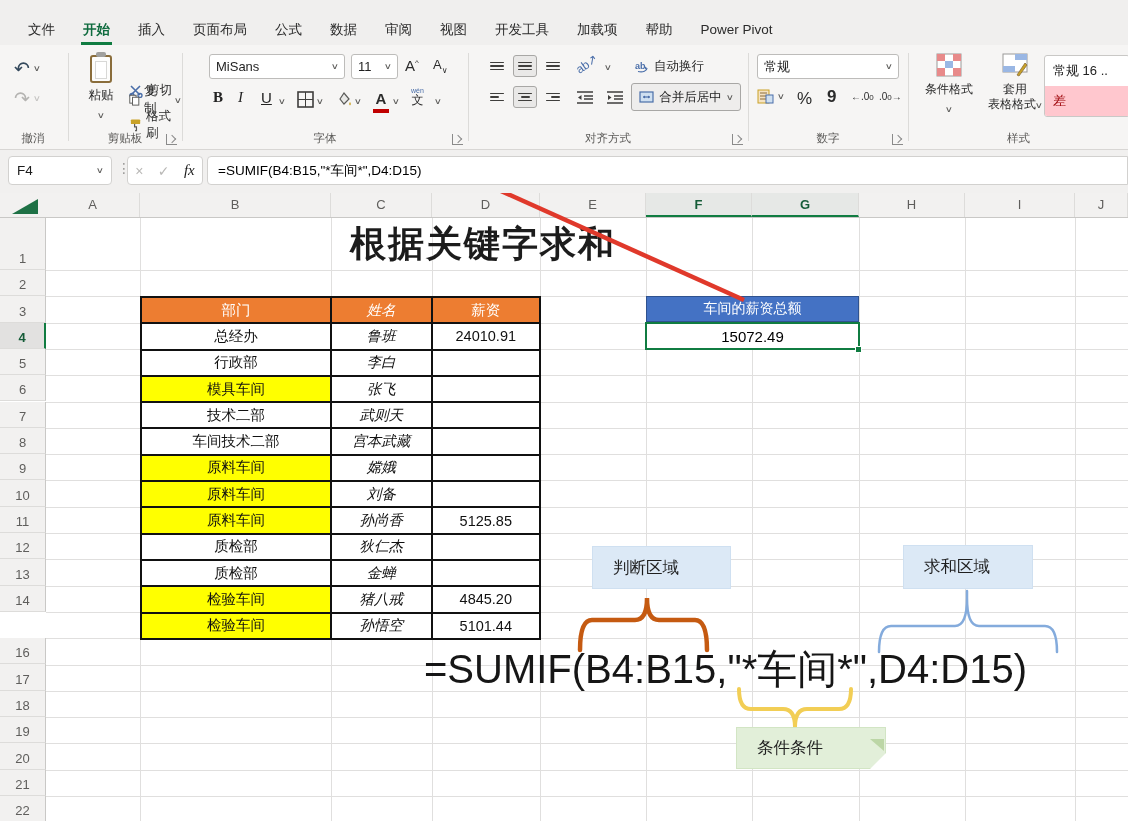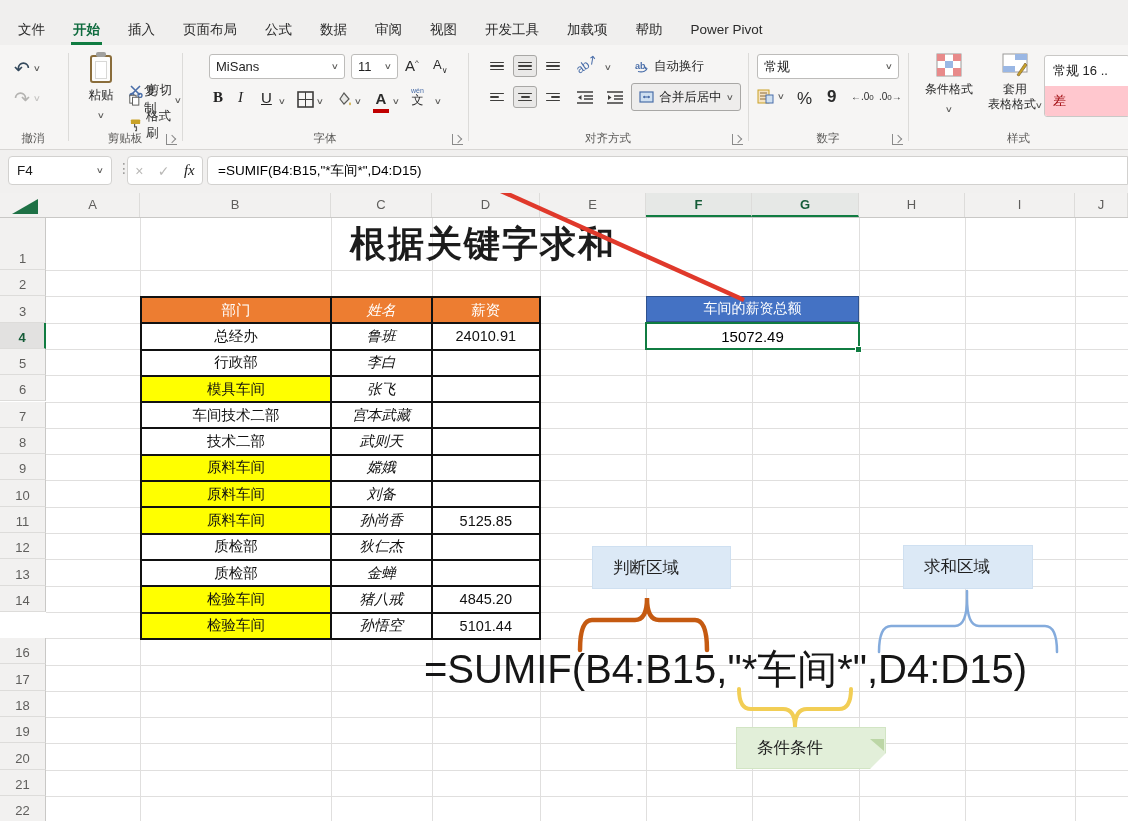--- a/index.html
+++ b/index.html
@@ -2,21 +2,21 @@
 <html><head>
 <meta charset="utf-8">
 <style>
   html,body{margin:0;padding:0;background:#888;}
   *{box-sizing:border-box;}
   .stage{position:relative;width:1128px;height:821px;overflow:hidden;
          font-family:"Liberation Sans","DejaVu Sans",sans-serif;background:#fff;color:#222;}
   
   .titlebar{position:absolute;left:0;top:0;width:1128px;height:15px;background:#f0efee;}
   .tabstrip{position:absolute;left:0;top:15px;width:1128px;height:30px;background:#f0efee;
-            display:flex;align-items:center;padding-left:4px;gap:0;}
+            display:flex;align-items:center;padding-left:14px;gap:0;}
   .rtab{padding:0 14px;font-size:13.5px;color:#2b2b2b;height:30px;line-height:30px;position:relative;cursor:default;white-space:nowrap;}
   .rtab.active{color:#0f6b3e;font-weight:bold;}
   .rtab.active::after{content:"";position:absolute;left:12px;right:12px;bottom:0;height:3px;background:var(--accent,#107C41);}
   .ribbon{position:absolute;left:0;top:45px;width:1128px;height:105px;background:#f6f5f4;border-bottom:1px solid #d8d6d4;}
   .rgroup{position:absolute;top:0;height:104px;}
   .rgroup .glabel{position:absolute;bottom:3px;left:0;right:0;text-align:center;font-size:11.5px;color:#5c5b59;}
   .gsep{position:absolute;top:8px;width:1px;height:88px;background:#dcdbd9;}
   .launcher{position:absolute;bottom:4px;right:4px;width:11px;height:11px;border-left:1px solid #8a8a8a;border-bottom:1px solid #8a8a8a;}
   .launcher::after{content:"";position:absolute;right:2px;top:2px;width:5px;height:5px;border-right:1.5px solid #8a8a8a;border-top:1.5px solid #8a8a8a;transform:rotate(45deg);}
   .chev{font-size:8px;color:#5f5e5c;transform:scaleX(1.4);display:inline-block;}
@@ -421,27 +421,27 @@
           <div class="xcell c-dept">行政部</div>
           <div class="xcell c-name">李白</div>
           <div class="xcell c-sal"></div>
         </div>
         <div class="xrow">
           <div class="xcell c-dept yellow">模具车间</div>
           <div class="xcell c-name">张飞</div>
           <div class="xcell c-sal"></div>
         </div>
         <div class="xrow">
+          <div class="xcell c-dept">技术二部</div>
+          <div class="xcell c-name">武则天</div>
+          <div class="xcell c-sal"></div>
+        </div>
+        <div class="xrow">
           <div class="xcell c-dept">车间技术二部</div>
           <div class="xcell c-name">宫本武藏</div>
-          <div class="xcell c-sal"></div>
-        </div>
-        <div class="xrow">
-          <div class="xcell c-dept">技术二部</div>
-          <div class="xcell c-name">武则天</div>
           <div class="xcell c-sal"></div>
         </div>
         <div class="xrow">
           <div class="xcell c-dept yellow">原料车间</div>
           <div class="xcell c-name">嫦娥</div>
           <div class="xcell c-sal"></div>
         </div>
         <div class="xrow">
           <div class="xcell c-dept yellow">原料车间</div>
           <div class="xcell c-name">刘备</div>

